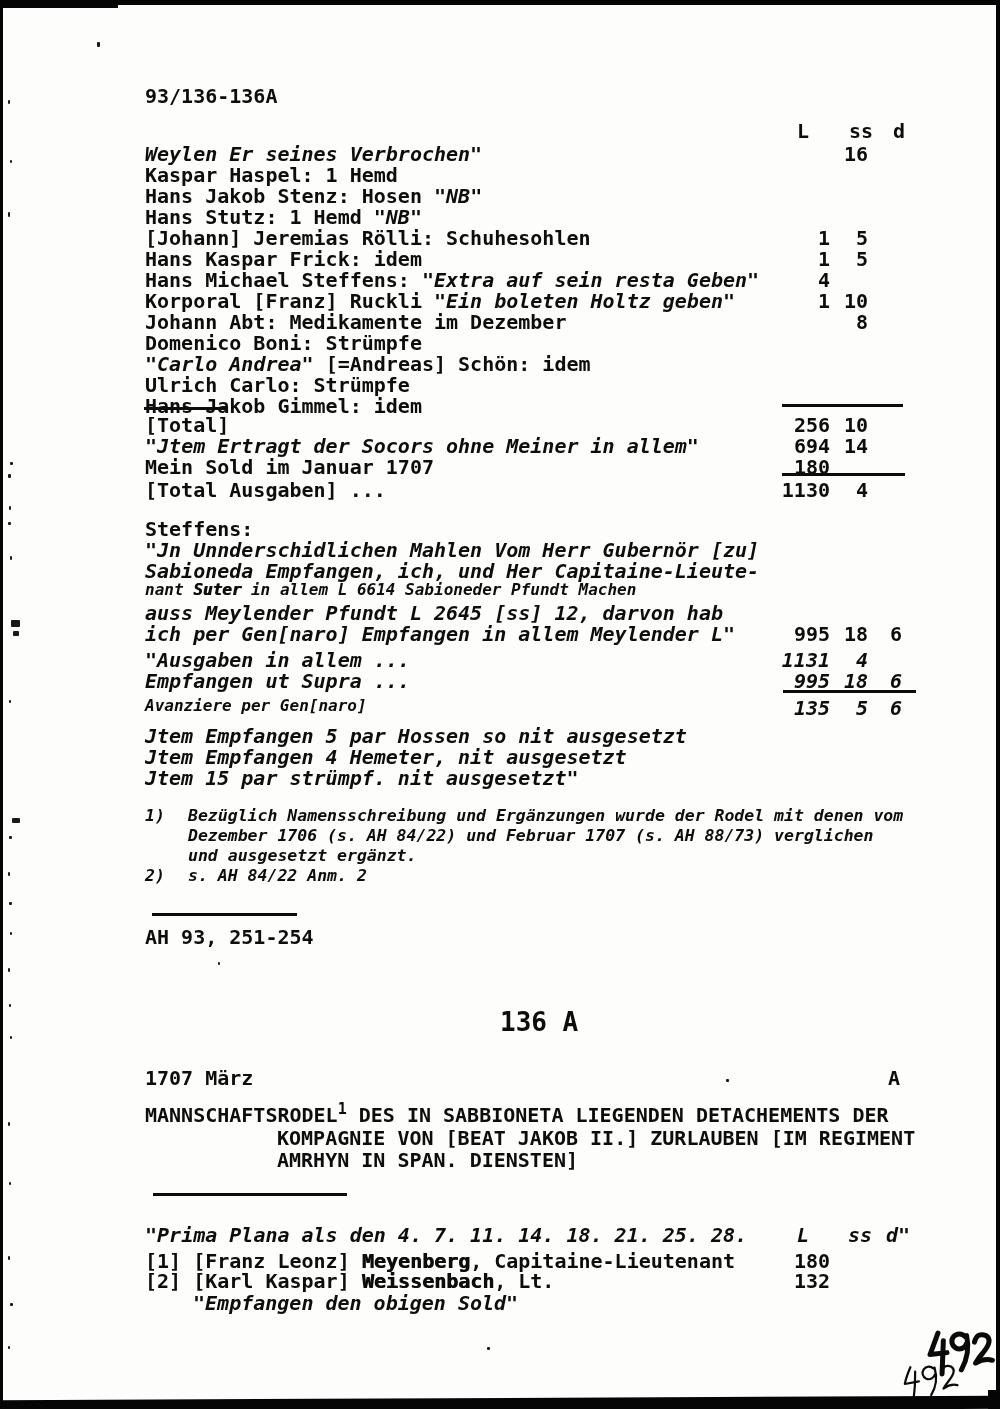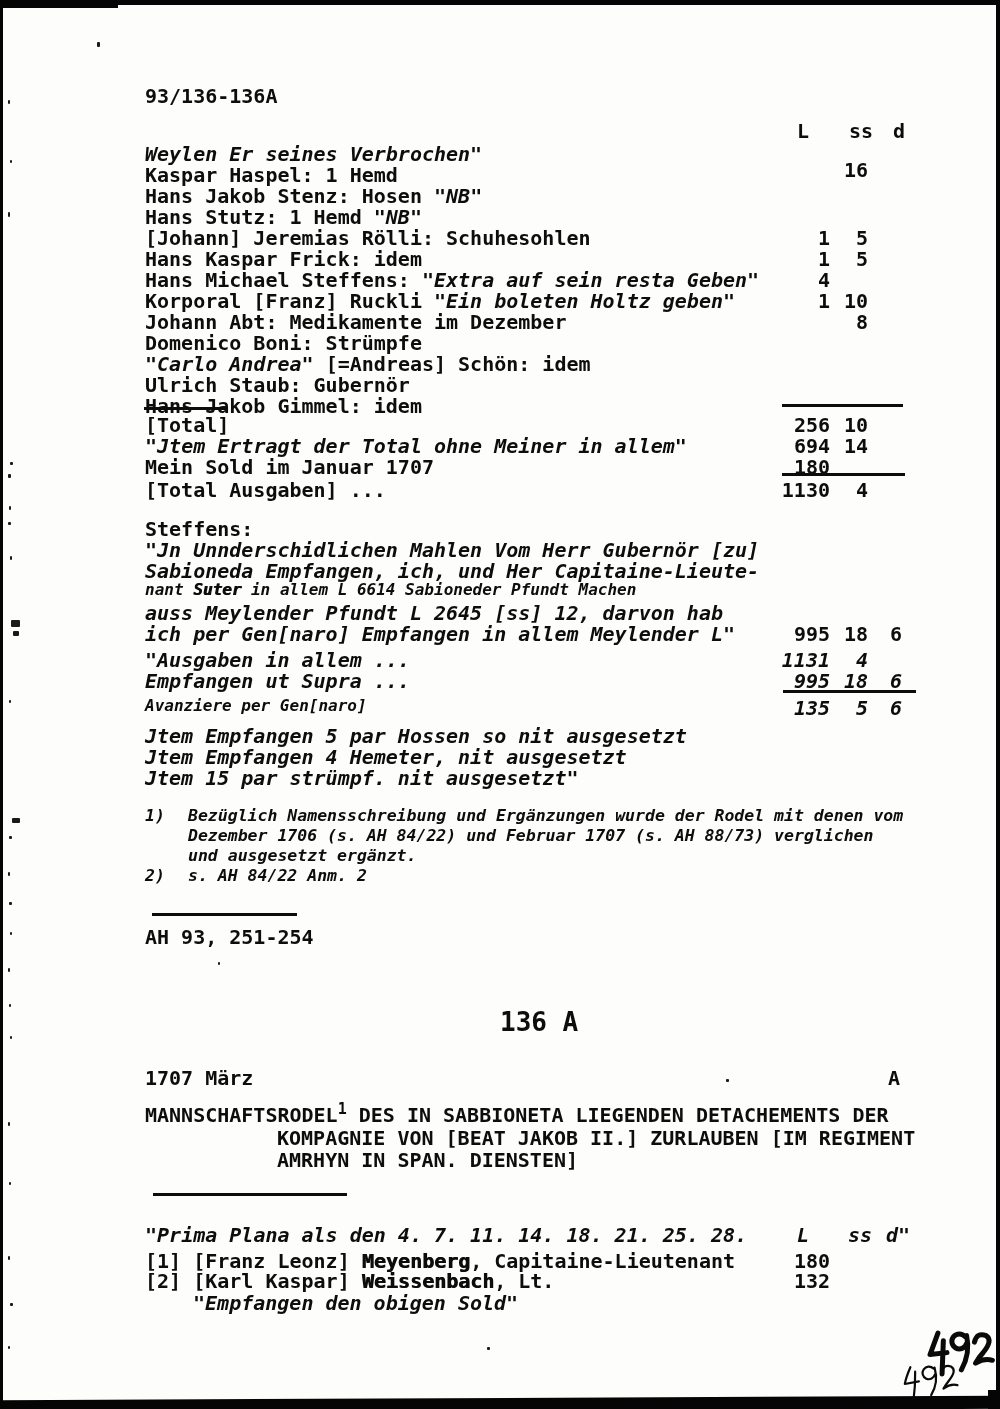--- a/index.html
+++ b/index.html
@@ -53,45 +53,45 @@
   <div class="border-el" style="top:0;left:996px;width:4px;height:1409px;"></div>
   <div class="border-el" style="top:1398px;left:-4px;width:1010px;height:13px;transform:rotate(-0.25deg);"></div>
   <div class="border-el" style="top:1390px;left:988px;width:12px;height:19px;"></div>
 
   <div id="doc-content">
       <div class="tline" style="top: 86px; left: 145px; font-size: 20px;"><span class="seg-r">93/136-136A</span></div>
       <div class="tline" style="top: 121px; left: 797px; font-size: 20px;"><span class="seg-r">L</span></div>
       <div class="tline" style="top: 121px; left: 849px; font-size: 20px;"><span class="seg-r">ss</span></div>
       <div class="tline" style="top: 121px; left: 893px; font-size: 20px;"><span class="seg-r">d</span></div>
       <div class="tline" style="top: 144px; left: 145px; font-size: 20px;"><span class="seg-i">Weylen Er seines Verbrochen"</span></div>
-      <span class="colv col-ss" style="top: 144px; font-size: 20px; margin-top: 16px;">16</span>
+      <span class="colv col-ss" style="top: 144px; font-size: 20px;">16</span>
       <div class="tline" style="top: 165px; left: 145px; font-size: 20px;"><span class="seg-r">Kaspar Haspel: 1 Hemd</span></div>
       <div class="tline" style="top: 186px; left: 145px; font-size: 20px;"><span class="seg-r">Hans Jakob Stenz: Hosen "</span><span class="seg-i">NB</span><span class="seg-r">"</span></div>
       <div class="tline" style="top: 207px; left: 145px; font-size: 20px;"><span class="seg-r">Hans Stutz: 1 Hemd "</span><span class="seg-i">NB</span><span class="seg-r">"</span></div>
       <div class="tline" style="top: 228px; left: 145px; font-size: 20px;"><span class="seg-r">[Johann] Jeremias Rölli: Schuhesohlen</span></div>
       <span class="colv col-l" style="top: 228px; font-size: 20px;">1</span>
       <span class="colv col-ss" style="top: 228px; font-size: 20px;">5</span>
       <div class="tline" style="top: 249px; left: 145px; font-size: 20px; text-align: right;"><span class="seg-r">Hans Kaspar Frick: idem</span></div>
       <span class="colv col-l" style="top: 249px; font-size: 20px;">1</span>
       <span class="colv col-ss" style="top: 249px; font-size: 20px;">5</span>
       <div class="tline" style="top: 270px; left: 145px; font-size: 20px;"><span class="seg-r">Hans Michael Steffens: "</span><span class="seg-i">Extra auf sein resta Geben</span><span class="seg-r">"</span></div>
       <span class="colv col-l" style="top: 270px; font-size: 20px;">4</span>
       <div class="tline" style="top: 291px; left: 145px; font-size: 20px;"><span class="seg-r">Korporal [Franz] Ruckli "</span><span class="seg-i">Ein boleten Holtz geben</span><span class="seg-r">"</span></div>
       <span class="colv col-l" style="top: 291px; font-size: 20px;">1</span>
       <span class="colv col-ss" style="top: 291px; font-size: 20px;">10</span>
       <div class="tline" style="top: 312px; left: 145px; font-size: 20px;"><span class="seg-r">Johann Abt: Medikamente im Dezember</span></div>
       <span class="colv col-ss" style="top: 312px; font-size: 20px;">8</span>
       <div class="tline" style="top: 333px; left: 145px; font-size: 20px;"><span class="seg-r">Domenico Boni: Strümpfe</span></div>
       <div class="tline" style="top: 354px; left: 145px; font-size: 20px;"><span class="seg-r">"</span><span class="seg-i">Carlo Andrea</span><span class="seg-r">" [=Andreas] Schön: idem</span></div>
-      <div class="tline" style="top: 375px; left: 145px; font-size: 20px;"><span class="seg-r">Ulrich Staub: Gubernör</span></div>
+      <div class="tline" style="top: 375px; left: 145px; font-size: 20px;"><span class="seg-r">Ulrich Carlo: Strümpfe</span></div>
       <div class="tline" style="top: 396px; left: 145px; font-size: 20px;"><span class="seg-r">Hans Jakob Gimmel: idem</span></div>
       <div class="tline" style="top: 415px; left: 145px; font-size: 20px;"><span class="seg-r">[Total]</span></div>
       <span class="colv col-l" style="top: 415px; font-size: 20px;">256</span>
       <span class="colv col-ss" style="top: 415px; font-size: 20px;">10</span>
-      <div class="tline" style="top: 436px; left: 145px; font-size: 20px;"><span class="seg-r">"</span><span class="seg-i">Jtem Ertragt der Total ohne Meiner in allem</span><span class="seg-r">"</span></div>
+      <div class="tline" style="top: 436px; left: 145px; font-size: 20px;"><span class="seg-r">"</span><span class="seg-i">Jtem Ertragt der Socors ohne Meiner in allem</span><span class="seg-r">"</span></div>
       <span class="colv col-l" style="top: 436px; font-size: 20px;">694</span>
       <span class="colv col-ss" style="top: 436px; font-size: 20px;">14</span>
       <div class="tline" style="top: 457px; left: 145px; font-size: 20px;"><span class="seg-r">Mein Sold im Januar 1707</span></div>
       <span class="colv col-l" style="top: 457px; font-size: 20px;">180</span>
       <div class="tline" style="top: 480px; left: 145px; font-size: 20px;"><span class="seg-r">[Total Ausgaben] ...</span></div>
       <span class="colv col-l" style="top: 480px; font-size: 20px;">1130</span>
       <span class="colv col-ss" style="top: 480px; font-size: 20px;">4</span>
       <div class="tline" style="top: 519px; left: 145px; font-size: 20px;"><span class="seg-r">Steffens:</span></div>
       <div class="tline" style="top: 540px; left: 145px; font-size: 20px;"><span class="seg-r">"</span><span class="seg-i">Jn Unnderschidlichen Mahlen Vom Herr Gubernör [zu]</span></div>
       <div class="tline" style="top: 561px; left: 145px; font-size: 20px;"><span class="seg-i">Sabioneda Empfangen, ich, und Her Capitaine-Lieute-</span></div>

